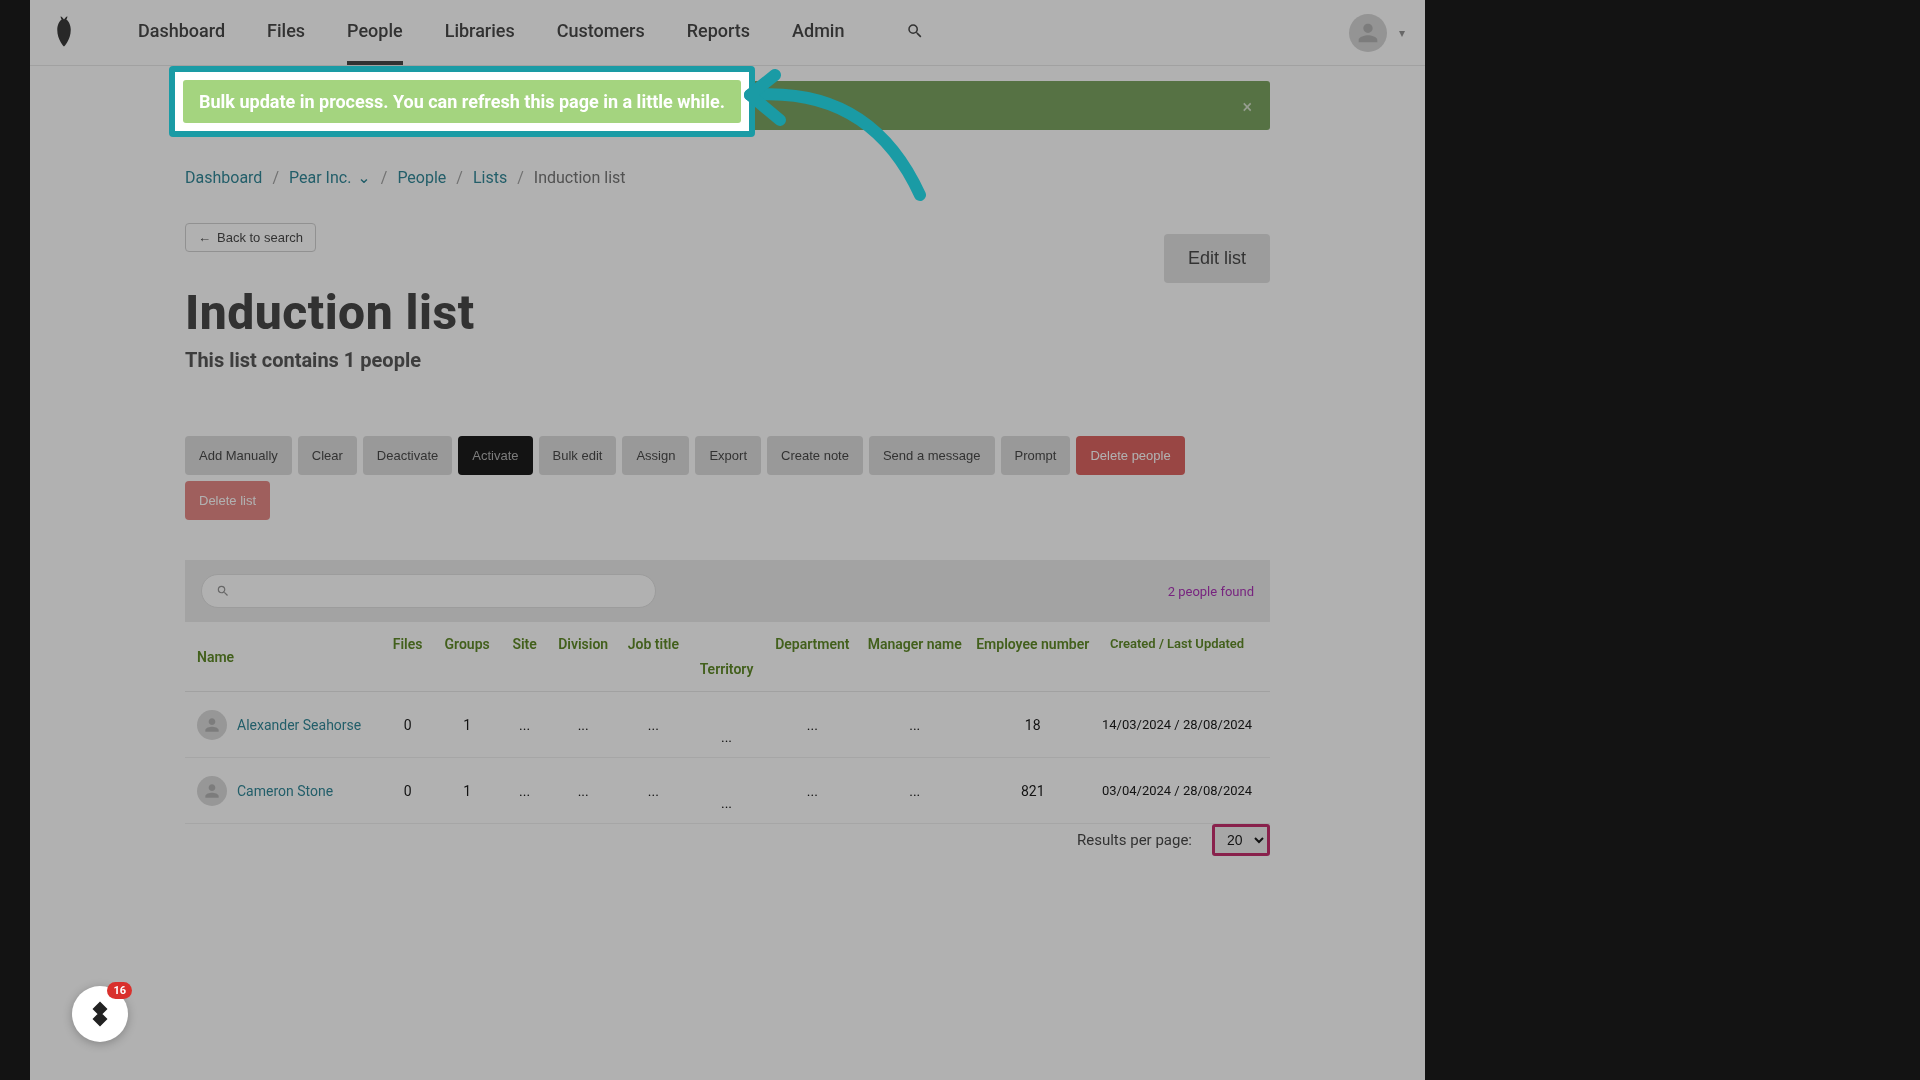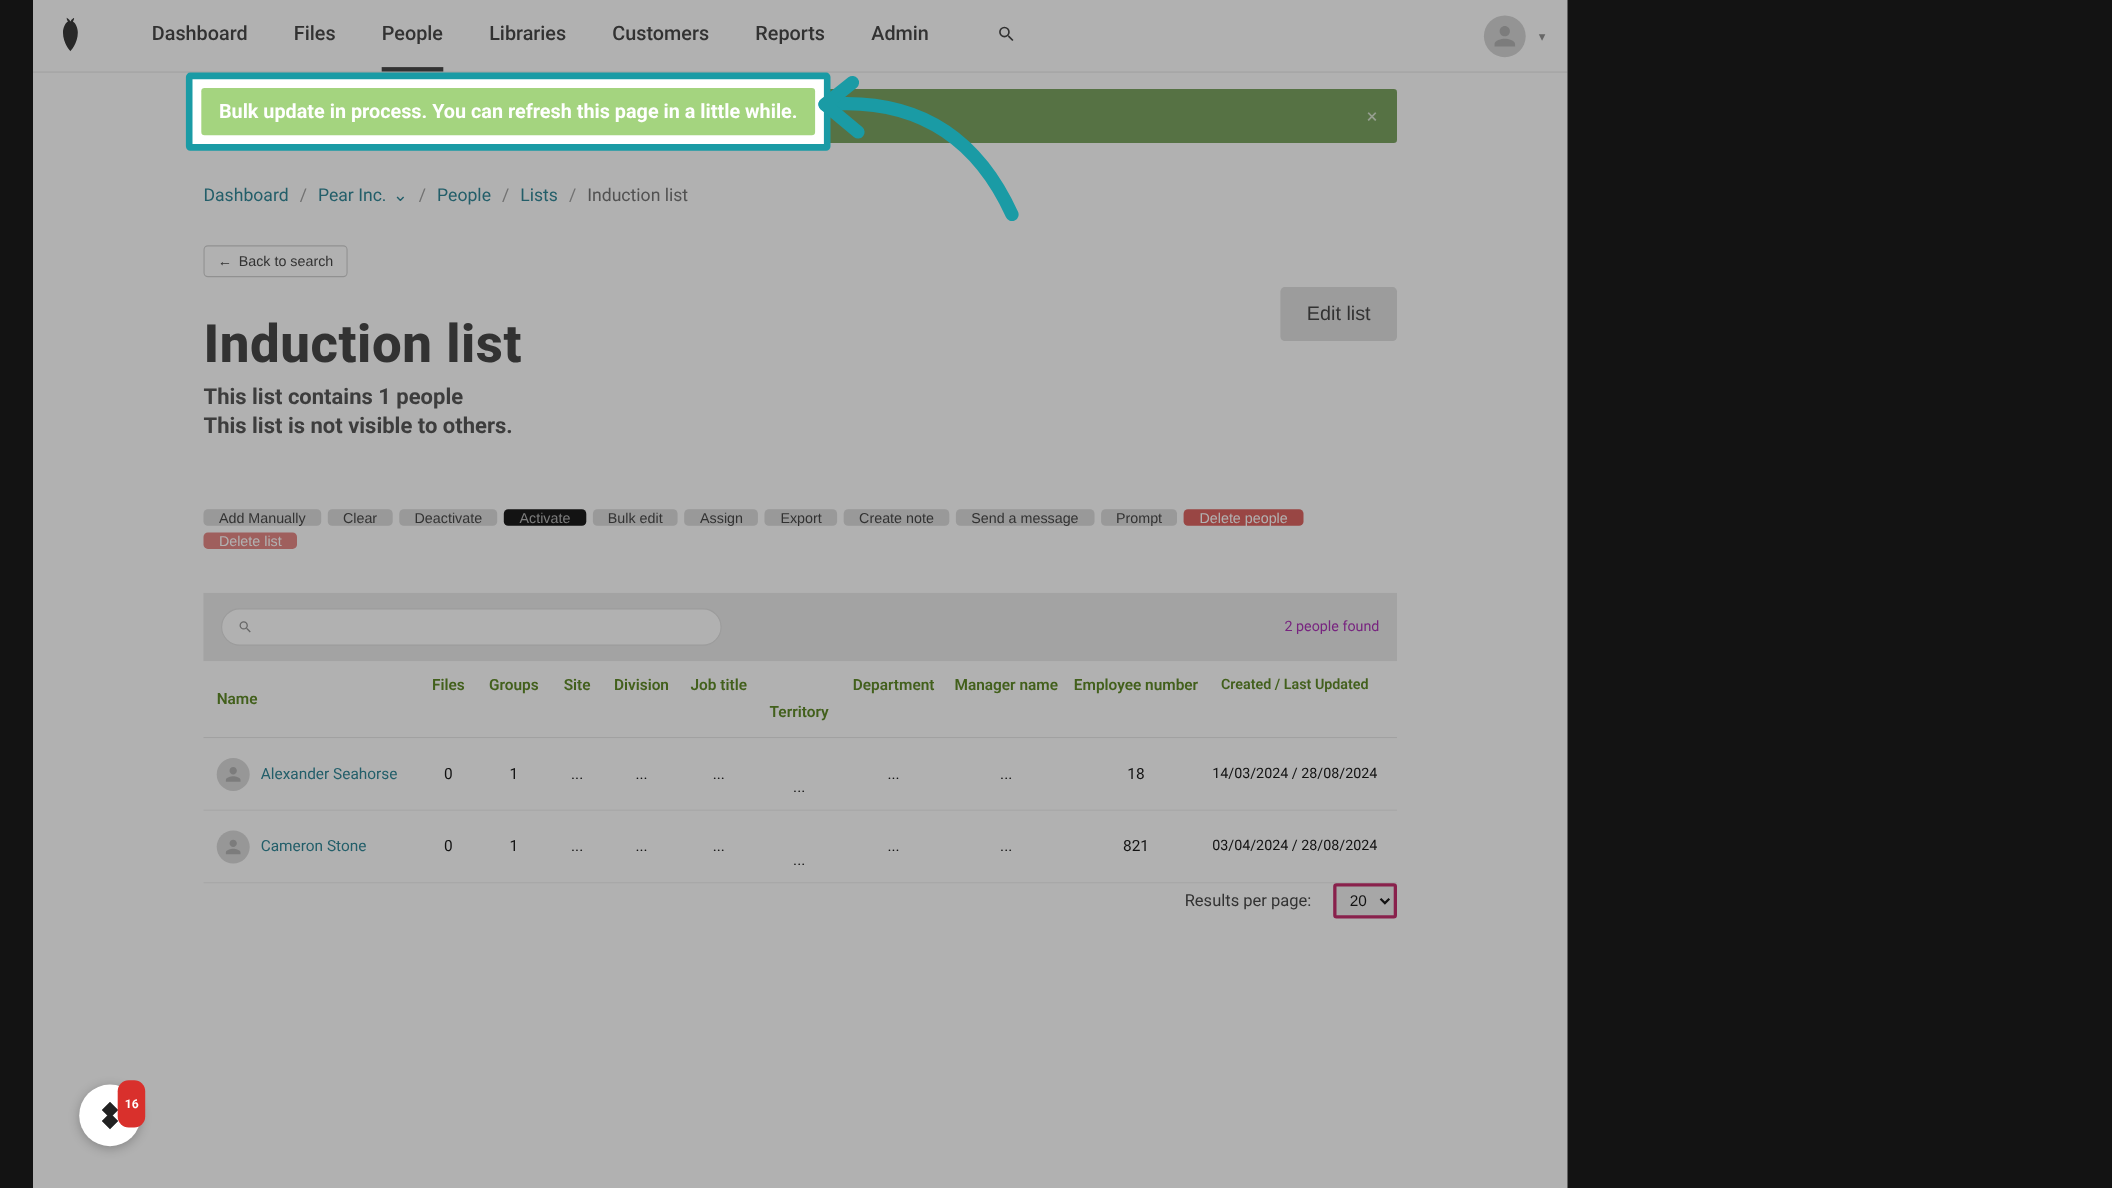--- a/index.html
+++ b/index.html
@@ -40,21 +40,21 @@
 .breadcrumb .sep { color: #999; }
 .breadcrumb .org { color: #1a7a8c; display: flex; align-items: center; gap: 6px; }
 .breadcrumb .current { color: #666; }
 
 .back-btn { margin-top: 36px; display: inline-flex; align-items: center; gap: 6px; border: 1px solid #ccc; background: #fff; padding: 6px 12px; border-radius: 4px; font-size: 13px; cursor: pointer; color: #333; }
 
 .page-title { margin-top: 32px; font-size: 48px; font-weight: 800; color: #333; letter-spacing: 0.5px; }
 .subtitle { margin-top: 6px; font-size: 20px; font-weight: 700; color: #444; line-height: 1.35; }
 
 .action-row { margin-top: 62px; display: flex; gap: 6px; flex-wrap: wrap; }
-.btn { padding: 0 14px; border-radius: 4px; border: none; font-size: 13px; cursor: pointer; background: #d8d8d8; color: #333; }
+.btn { padding: 12px 14px; border-radius: 4px; border: none; font-size: 13px; cursor: pointer; background: #d8d8d8; color: #333; }
 .btn.disabled { background: #000000; color: #aaa; cursor: not-allowed; }
 .btn.danger { background: #d9534f; color: #fff; }
 .btn.danger-light { background: #e27b78; color: #fff; }
 .edit-list-btn { background: #ddd; color: #333; font-size: 18px; font-weight: 400; padding: 14px 24px; border: none; border-radius: 4px; cursor: pointer; float: right; margin-top: -140px; }
 
 .search-bar-wrap { margin-top: 40px; background: #e8e8e8; padding: 14px 16px; display: flex; align-items: center; }
 .search-box { width: 455px; background: #fff; border-radius: 18px; display: flex; align-items: center; padding: 8px 14px; border: 1px solid #ddd; }
 .search-box svg { width: 14px; height: 14px; fill: #888; }
 .search-box input { border: none; outline: none; flex: 1; margin-left: 8px; font-size: 14px; }
 .results-count { margin-left: auto; font-size: 13px; color: #a21caf; text-align: center; }
@@ -78,21 +78,21 @@
 .row-name-link { color: #1a7a8c; text-decoration: none; font-size: 14px; }
 
 .pager { display: flex; justify-content: flex-end; align-items: center; gap: 20px; font-size: 15px; color: #333; padding-right: 0; }
 .pager select { padding: 4px 8px; border: 3px solid #be185d; border-radius: 3px; font-size: 14px; }
 
 .overlay { position: absolute; inset: 0; background: rgba(50,50,50,0.38); z-index: 40; pointer-events: none; }
 
 .chat-widget { position: absolute; left: 72px; bottom: 38px; z-index: 60; }
 .chat-circle { width: 56px; height: 56px; border-radius: 50%; background: #fff; box-shadow: 0 2px 10px rgba(0,0,0,0.25); display: flex; align-items: center; justify-content: center; position: relative; }
 .chat-circle svg { width: 30px; height: 30px; }
-.chat-badge { position: absolute; top: -4px; right: -4px; background: #d9302c; color: #fff; font-size: 11px; font-weight: 700; padding: 15px 6px; border-radius: 10px; }
+.chat-badge { position: absolute; top: -4px; right: -4px; background: #d9302c; color: #fff; font-size: 11px; font-weight: 700; padding: 2px 6px; border-radius: 10px; }
 </style>
 </head>
 <body>
 
 <div class="black-bars black-left"></div>
 <div class="black-bars black-right"></div>
 
 <div class="app">
 
   <div class="topnav">
@@ -147,21 +147,20 @@
     </div>
 
     <button class="back-btn">
       <span>←</span>
       <span>Back to search</span>
     </button>
 
     <h1 class="page-title">Induction list</h1>
     <div class="subtitle">
       <div>This list contains 1 people</div>
-      <div>This list is not visible to others.</div>
     </div>
 
     <button class="edit-list-btn">Edit list</button>
 
     <div class="action-row">
       <button class="btn">Add Manually</button>
       <button class="btn">Clear</button>
       <button class="btn">Deactivate</button>
       <button class="btn disabled">Activate</button>
       <button class="btn">Bulk edit</button>

